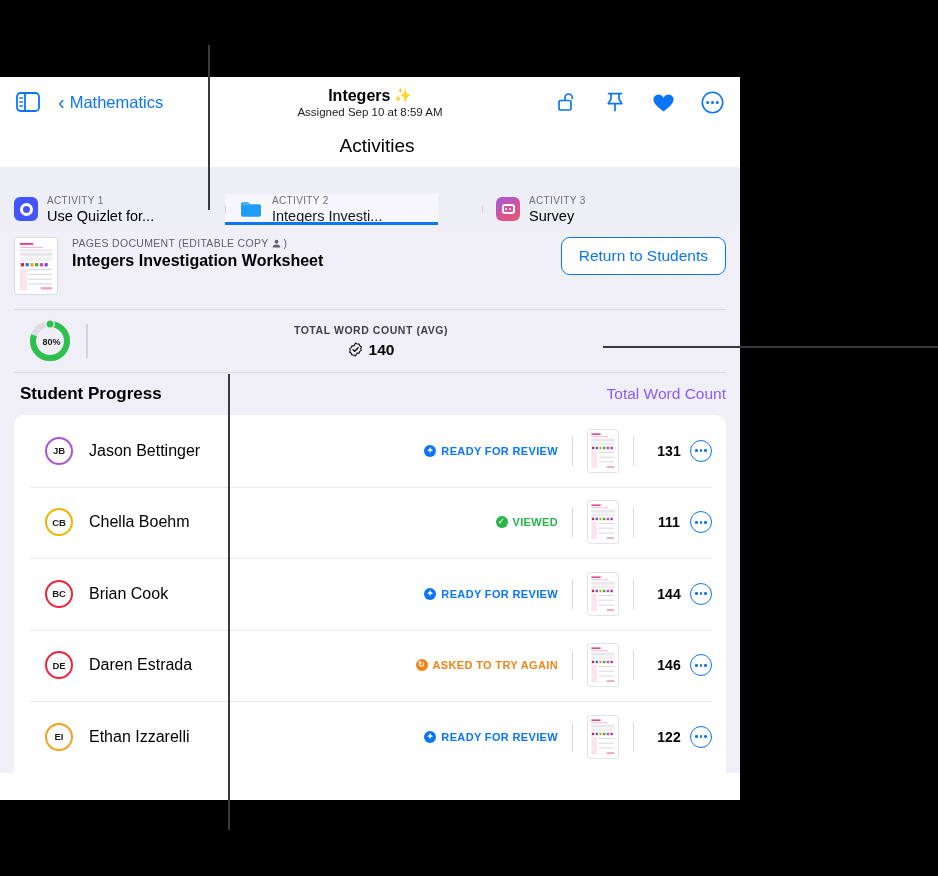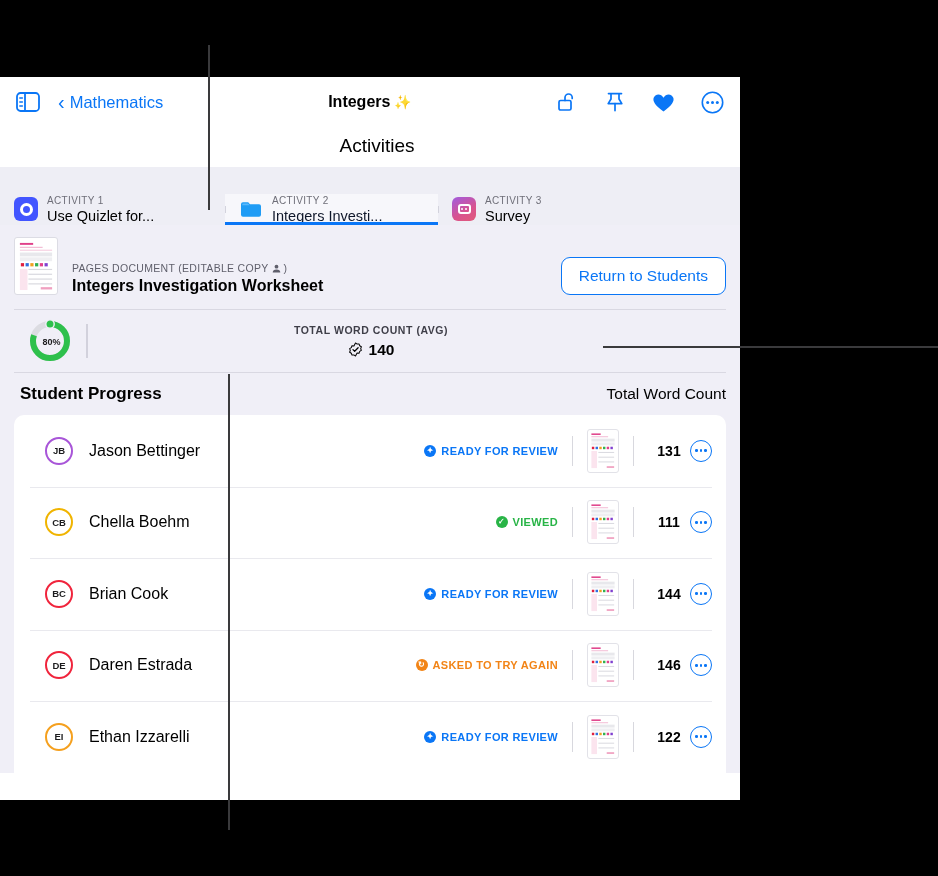--- a/index.html
+++ b/index.html
@@ -140,21 +140,21 @@
     font-size: 14.5px; font-weight: 400; color: #000;
     white-space: nowrap; overflow: hidden; text-overflow: ellipsis;
     line-height: 1.25;
   }
   .tab.active .tab-name { color: #0f172a; }
 
   
   .panel { background: #f0eff7; padding: 0 14px; }
 
   .doc-row {
-    display: flex; align-items: flex-end;
+    display: flex; align-items: flex-start;
     padding: 12px 0 14px 0;
     gap: 14px;
   }
   .doc-thumb {
     width: 44px; height: 58px; border-radius: 3px;
     background: #fff; border: 1px solid #dcdce4;
     overflow: hidden; flex: 0 0 44px;
     padding: 3px; box-sizing: border-box;
   }
   .doc-meta { flex: 1; min-width: 0; }
@@ -193,21 +193,21 @@
     display: flex; align-items: center; justify-content: center; gap: 6px;
     margin-top: 5px;
   }
 
   
   .sp-head {
     display: flex; align-items: center;
     padding: 11px 0 11px 0;
   }
   .sp-title { font-size: 17px; font-weight: 700; color: #000; padding-left: 6px; }
-  .sp-link { margin-left: auto; font-size: 15.5px; color: #000000; cursor: pointer; text-align: right; }
+  .sp-link { margin-left: auto; font-size: 15.5px; color: #8b5cf6; cursor: pointer; text-align: right; }
 
   
   .list-card {
     background: #ffffff;
     border-radius: 10px 10px 0 0;
     overflow: hidden;
   }
   .srow {
     display: flex; align-items: center;
     height: 71.5px;
@@ -285,20 +285,21 @@
         <span class="chev">‹</span>
         <span>Mathematics</span>
       </span>
     </div>
 
     <div class="tb-center">
       <div class="doc-title">
         <span>Integers</span>
         <span class="sparkle">✨</span>
       </div>
+      <div class="doc-sub">Assigned Sep 10 at 8:59 AM</div>
     </div>
 
     <div class="tb-right">
       <span class="tb-icon">
         <svg width="22" height="22" viewBox="0 0 22 22">
           <rect x="3" y="9.5" width="12" height="9.5" rx="1.6" fill="none" stroke="#0a76f6" stroke-width="1.7"></rect>
           <path d="M9 9.5 V6.6 a3.6 3.6 0 0 1 7.2 0 V7.4" fill="none" stroke="#0a76f6" stroke-width="1.7" stroke-linecap="round"></path>
         </svg>
       </span>
       <span class="tb-icon">
@@ -345,21 +346,21 @@
             <path d="M2 7.2 a2 2 0 0 1 2-2 h5.2 l1.8 2 h9 a2 2 0 0 1 2 2 v8.6 a2 2 0 0 1 -2 2 h-16 a2 2 0 0 1 -2 -2 Z" fill="#1f9cf5"></path>
             <path d="M3.2 7.8 a1.4 1.4 0 0 1 1.4 -1.4 h4.5 l1.6 1.9 h-7.5 Z" fill="#5ab8fb"></path>
           </svg>
         </span>
         <span class="tab-txt">
           <span class="tab-kicker" style="display:block">ACTIVITY 2</span>
           <span class="tab-name" style="display:block">Integers Investi...</span>
         </span>
       </div>
 
-      <div class="tab" style="flex:1 1 auto;">
+      <div class="tab" style="flex:1 1 auto;margin-left:44px;">
         <span class="tab-ico ico-survey">
           <span class="inner">
               <i></i>
               <i></i>
             </span>
         </span>
         <span class="tab-txt">
           <span class="tab-kicker" style="display:block">ACTIVITY 3</span>
           <span class="tab-name" style="display:block">Survey</span>
         </span>

